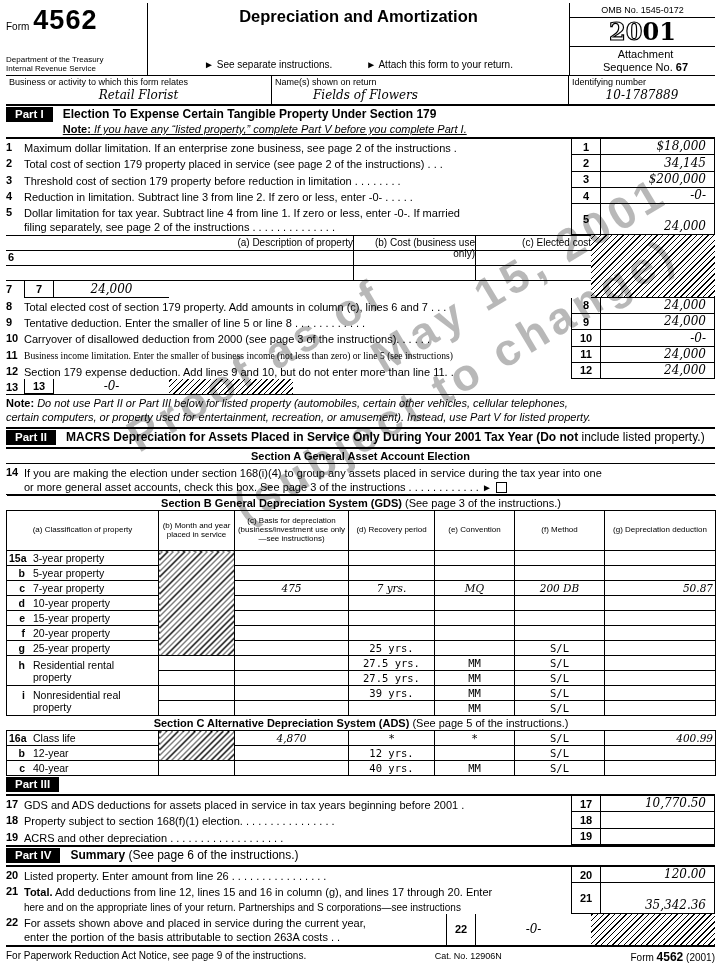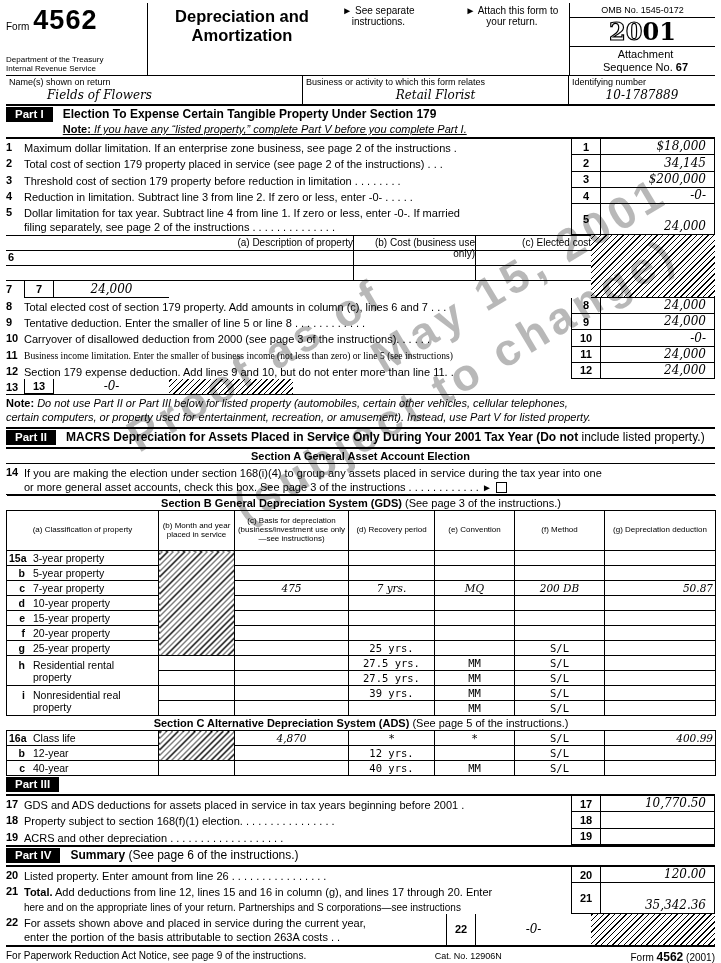--- a/index.html
+++ b/index.html
@@ -14,21 +14,21 @@
   .tr{text-align:right;}
   .hatch{background-image:repeating-linear-gradient(-45deg,#000 0,#000 1px,#fff 1px,#fff 4px);}
 
   
   .hdr{display:flex;border-bottom:1px solid #000;}
   .hdr-left{width:142px;border-right:1.5px solid #000;padding:2px 2px 0 0;display:flex;flex-direction:column;justify-content:space-between;}
   .formno{display:flex;align-items:flex-end;gap:4px;}
   .formno .lbl{font-size:10px;padding-bottom:4px;}
   .formno .num{font-size:27px;font-weight:bold;letter-spacing:1px;}
   .dept{font-size:8px;line-height:1.15;padding-bottom:2px;}
-  .hdr-center{flex:1;text-align:center;padding:2px 4px;display:flex;justify-content:space-between;}
+  .hdr-center{flex:1;text-align:center;padding:2px 4px;display:flex;flex-direction:column;justify-content:space-between;}
   .title{font-size:16.5px;font-weight:bold;margin-top:2px;}
   .subtitle{font-size:13px;font-weight:bold;}
   .instr{display:flex;justify-content:center;gap:34px;font-size:10px;padding-bottom:3px;}
   .hdr-right{width:146px;border-left:1.5px solid #000;text-align:center;display:flex;flex-direction:column;}
   .omb{font-size:9px;padding:2px 0;border-bottom:1px solid #000;}
   .year{font-size:24px;font-weight:bold;border-bottom:1px solid #000;line-height:1.15;font-family:"DejaVu Serif",serif;}
   .y-out{color:#fff;-webkit-text-stroke:1.2px #000;}
   .att{font-size:11px;text-align:center;padding:1px 0 1px 6px;line-height:1.2;}
   .att .seq{font-weight:bold;}
 
@@ -129,27 +129,27 @@
       <div class="omb">OMB No. 1545-0172</div>
       <div class="year"><span class="y-out">20</span><span>01</span></div>
       <div class="att">
         <div>Attachment</div>
         <div><span>Sequence No. </span><span class="seq">67</span></div>
       </div>
     </div>
   </div>
 
   <div class="idrow">
+    <div class="cell c2">
+      <div>Business or activity to which this form relates</div>
+      <div class="val fill">Retail Florist</div>
+    </div>
     <div class="cell c1">
       <div>Name(s) shown on return</div>
       <div class="val fill">Fields of Flowers</div>
-    </div>
-    <div class="cell c2">
-      <div>Business or activity to which this form relates</div>
-      <div class="val fill">Retail Florist</div>
     </div>
     <div class="cell c3">
       <div>Identifying number</div>
       <div class="val fill">10-1787889</div>
     </div>
   </div>
 
   <div class="band">
     <span class="tag">Part I</span>
     <div>

